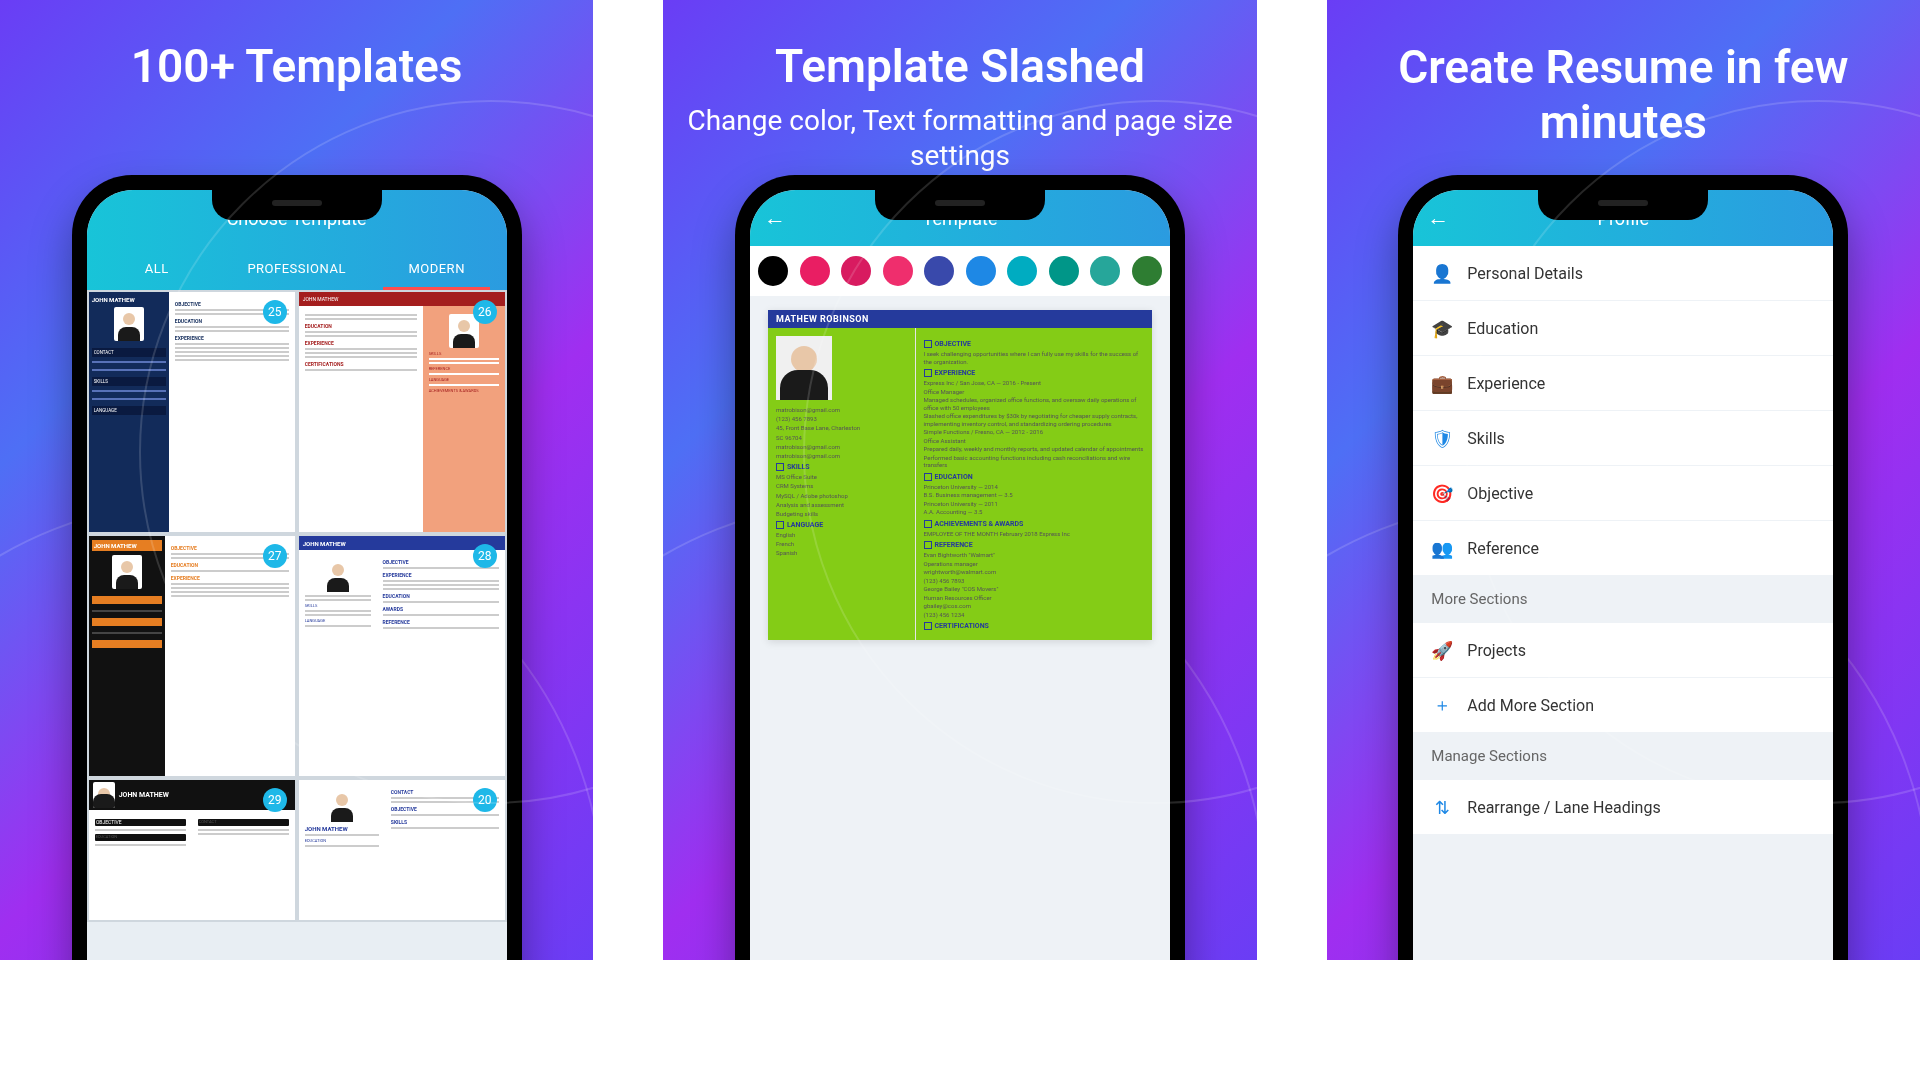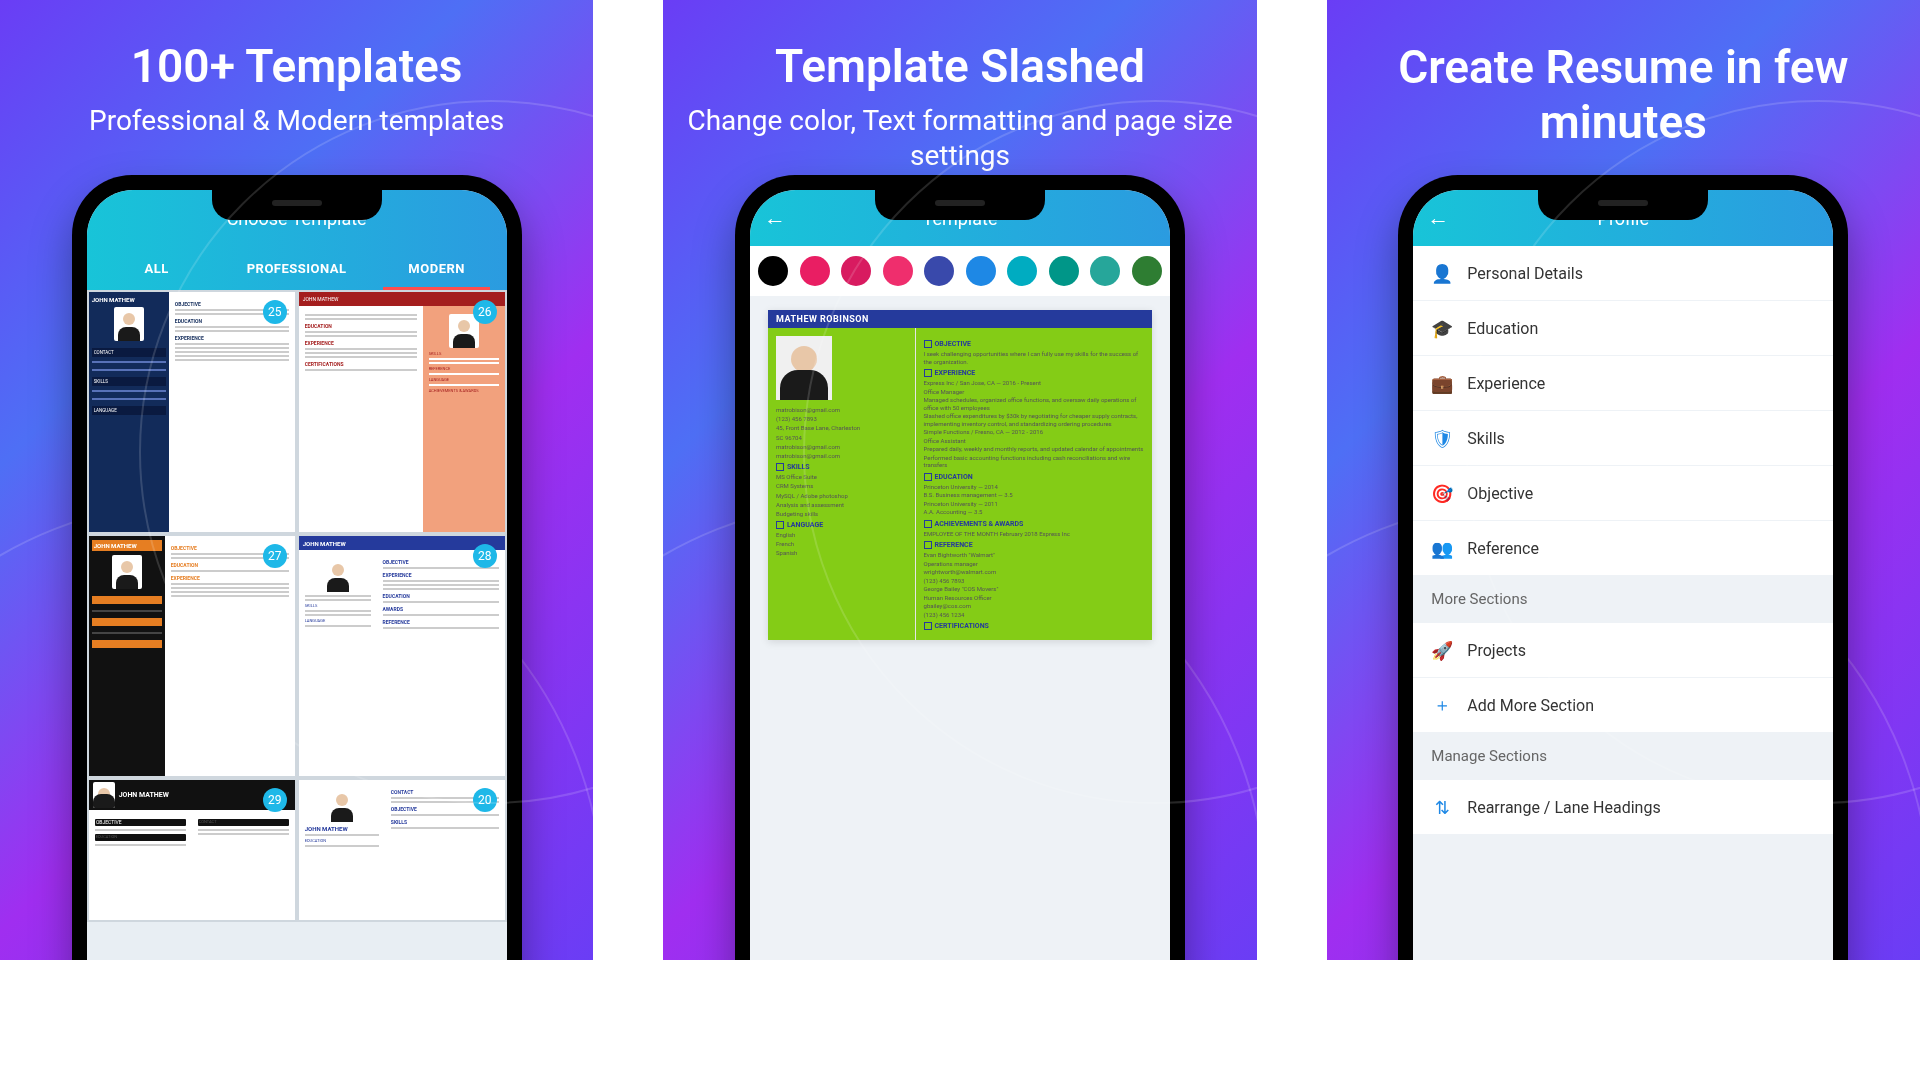--- a/index.html
+++ b/index.html
@@ -12,21 +12,21 @@
 .hero{color:#fff;text-align:center;padding-top:40px}
 .hero-title{font-size:46px;font-weight:600;line-height:1.15}
 .hero-sub{font-size:28px;font-weight:400;margin-top:10px;line-height:1.25}
 .phone{position:absolute;left:50%;transform:translateX(-50%);top:175px;width:420px;height:905px;background:#000;border-radius:60px;padding:15px;box-shadow:0 20px 40px rgba(0,0,0,.35)}
 .phone::before{content:"";position:absolute;left:50%;transform:translateX(-50%);top:15px;width:170px;height:30px;background:#000;border-radius:0 0 20px 20px;z-index:3}
 .phone::after{content:"";position:absolute;left:50%;transform:translateX(-50%);top:25px;width:50px;height:6px;background:#222;border-radius:3px;z-index:4}
 .screen{width:100%;height:100%;background:#e8eef3;border-radius:46px;overflow:hidden;position:relative}
 .appbar{height:56px;background:linear-gradient(90deg,#18c4d8,#2b9be0);color:#fff;display:flex;align-items:center;justify-content:center;font-size:18px;position:relative}
 .appbar .back{position:absolute;left:14px;font-size:22px}
 .tabs{display:flex;height:44px;background:linear-gradient(90deg,#18c4d8,#2b9be0);color:#fff;font-size:13px;letter-spacing:.5px}
-.tab{flex:1;display:flex;align-items:center;justify-content:center;position:relative;font-weight:700;cursor:pointer}
+.tab{flex:1;display:flex;align-items:center;justify-content:center;position:relative;font-weight:400;cursor:pointer}
 .tab.selected::after{content:"";position:absolute;left:12%;right:12%;bottom:0;height:3px;background:#ff4d4d}
 .grid{padding:2px;background:#cfd7de;display:grid;grid-template-columns:1fr 1fr;gap:4px}
 .card{position:relative;height:240px;background:#fff;overflow:hidden}
 .card.short{height:140px}
 .badge{position:absolute;top:8px;right:8px;width:24px;height:24px;border-radius:50%;background:#1eb8e8;color:#fff;font-size:12px;display:flex;align-items:center;justify-content:center;z-index:2}
 .mini{position:absolute;inset:0;display:flex;font-size:4px;color:#555}
 .mini-side{width:36%;background:#122b5a;color:#fff;padding:4px 3px;display:flex;flex-direction:column;gap:2px}
 .mini-body{flex:1;padding:6px 6px}
 .mini-head{height:14px;background:#a41e1e;color:#fff;font-size:5px;display:flex;align-items:center;padding:0 4px}
 .mini-name{font-size:6px;font-weight:700}
@@ -60,21 +60,20 @@
 .mini-side .sect2{background:#0a1a40;font-size:4.5px;padding:2px;margin-top:2px}
 </style>
 </head>
 <body>
 
 <div class="stage">
 
   <div class="panel">
     <div class="hero">
       <div class="hero-title">100+ Templates</div>
-      <div class="hero-sub">Professional &amp; Modern templates</div>
     </div>
     <div class="phone">
       <div class="screen">
         <div class="appbar">
           <span>Choose Template</span>
         </div>
         <div class="tabs">
           <div class="tab">ALL</div>
           <div class="tab">PROFESSIONAL</div>
           <div class="tab selected">MODERN</div>

